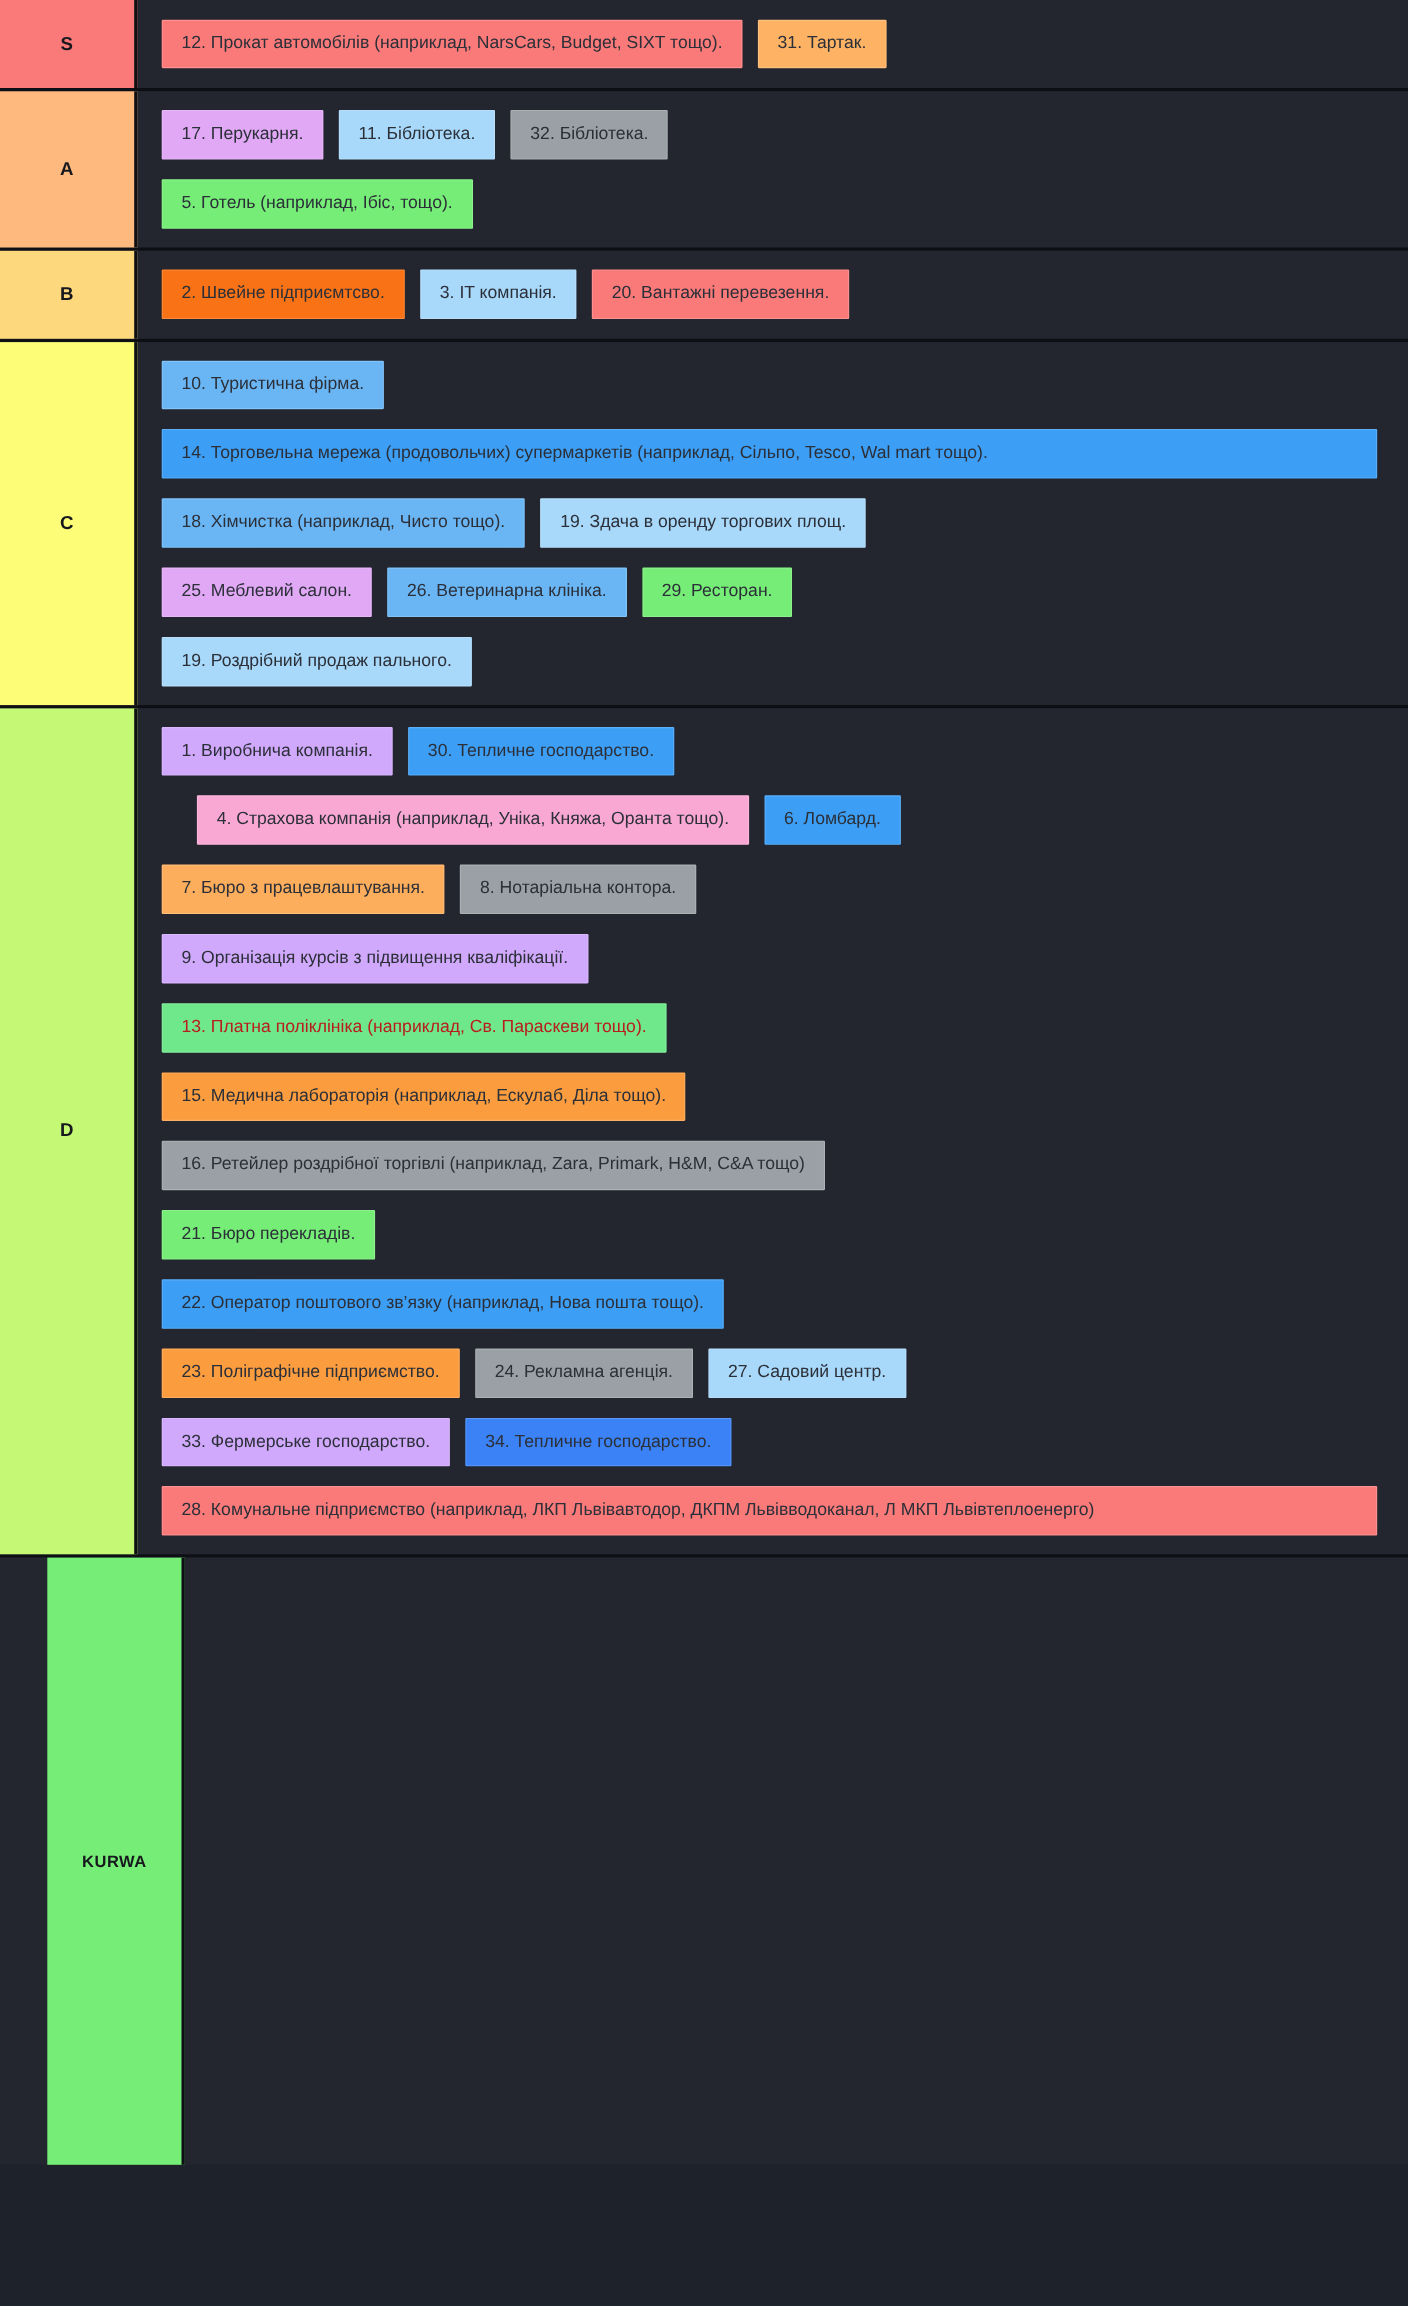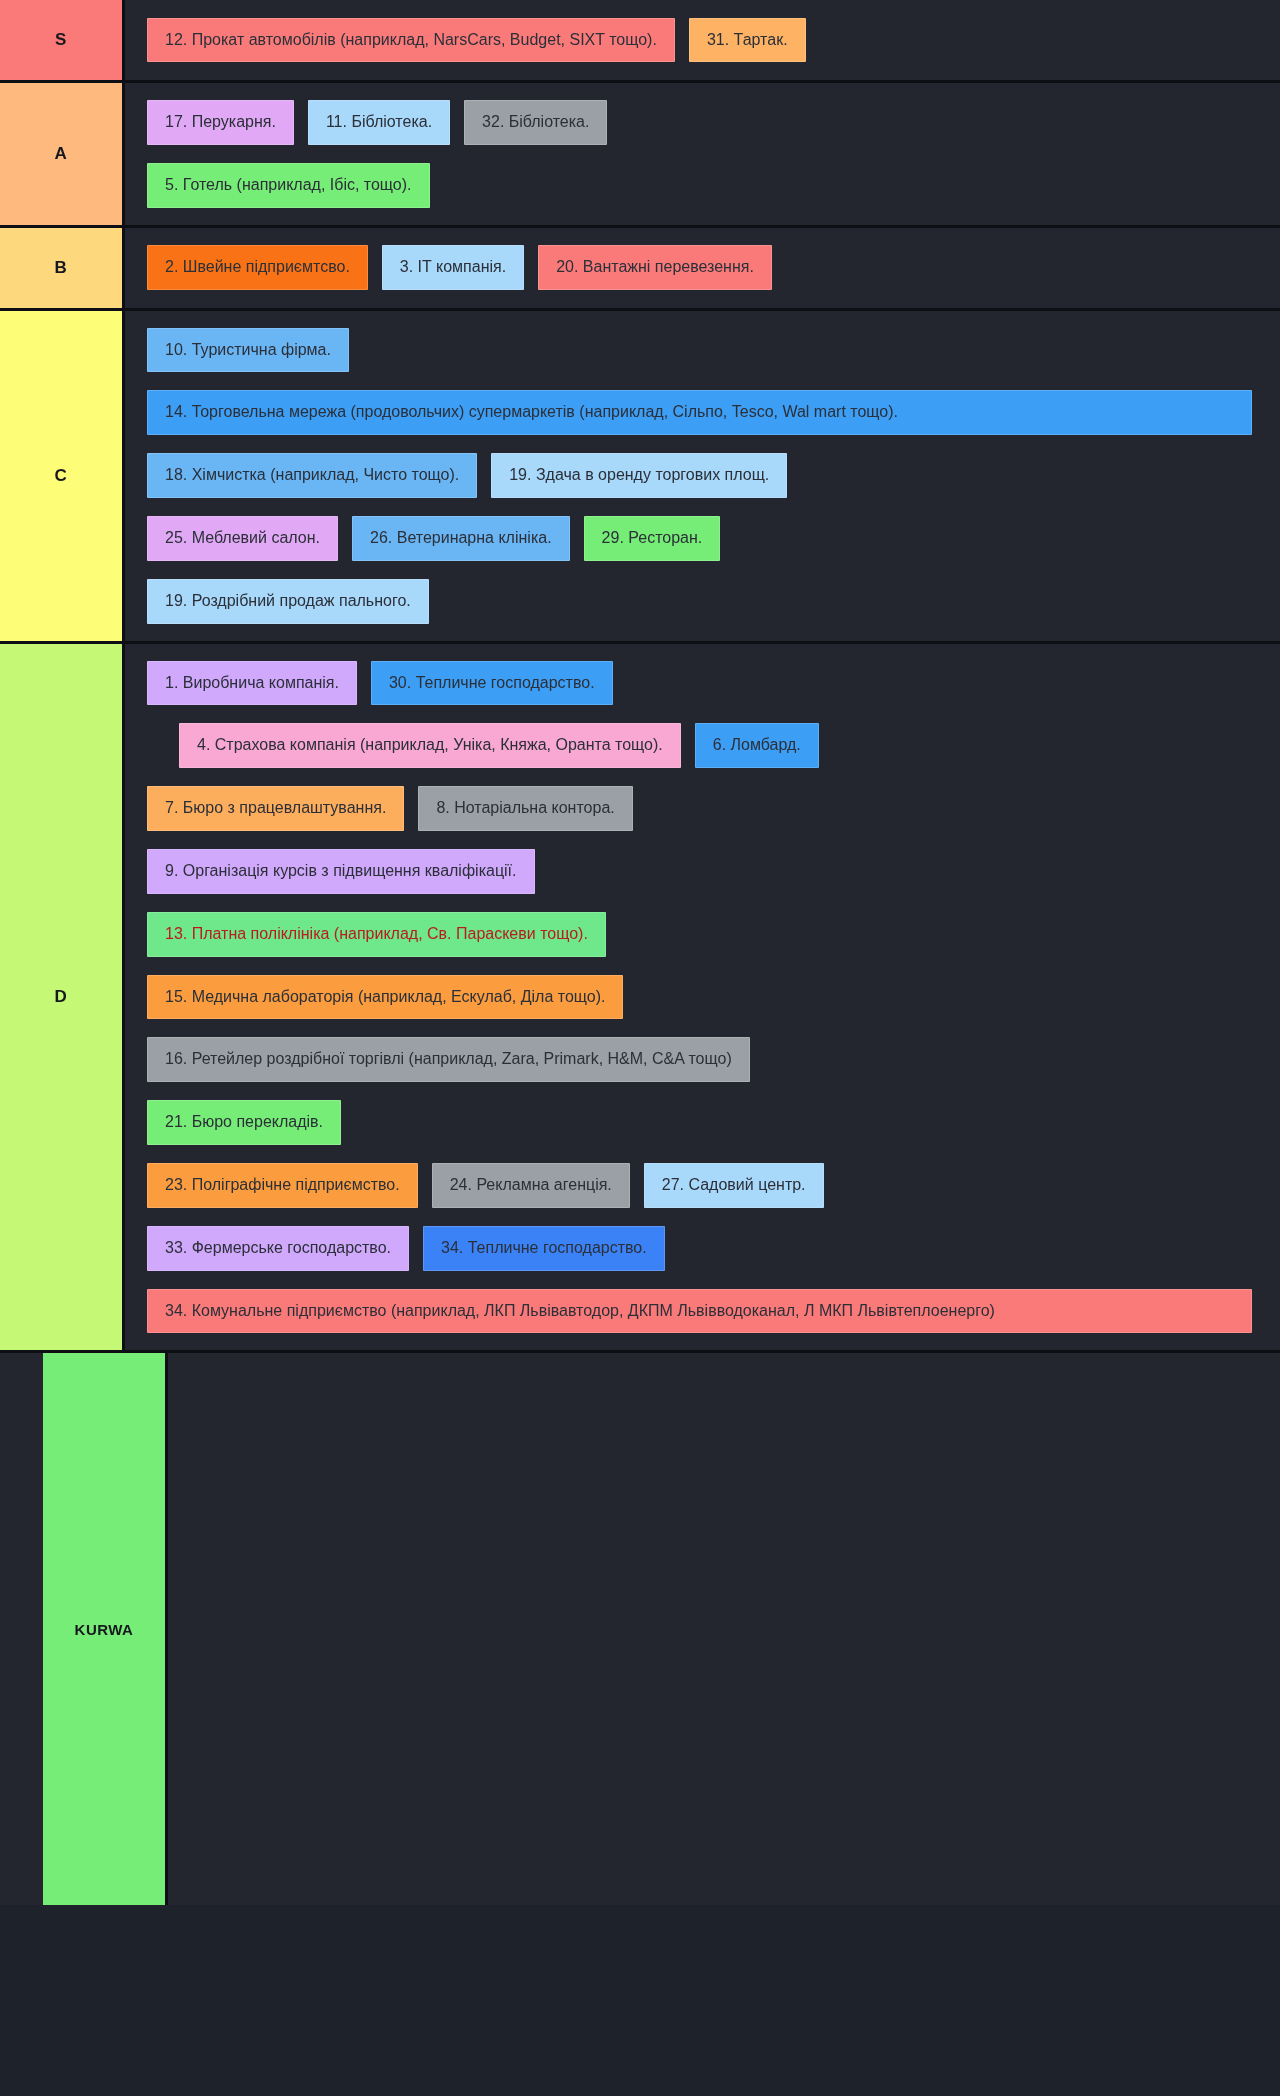--- a/index.html
+++ b/index.html
@@ -133,28 +133,29 @@
         <div class="item" style="background: rgb(208, 168, 252); color: rgb(43, 47, 56);">9. Організація курсів з підвищення кваліфікації.</div>
         <div class="break"></div>
         <div class="item" style="background: rgb(110, 232, 138); color: #b91c1c;">13. Платна поліклініка (наприклад, Св. Параскеви тощо).</div>
         <div class="break"></div>
         <div class="item" style="background: rgb(251, 157, 63); color: rgb(43, 47, 56);">15. Медична лабораторія (наприклад, Ескулаб, Діла тощо).</div>
         <div class="break"></div>
         <div class="item" style="background: rgb(154, 160, 166); color: rgb(43, 47, 56);">16. Ретейлер роздрібної торгівлі (наприклад, Zara, Primark, H&amp;M, C&amp;A тощо)</div>
         <div class="break"></div>
         <div class="item" style="background: rgb(118, 237, 118); color: rgb(43, 47, 56);">21. Бюро перекладів.</div>
         <div class="break"></div>
+        <div class="item" style="background: rgb(60, 158, 245); color: rgb(43, 47, 56);">22. Оператор поштового зв’язку (наприклад, Нова пошта тощо).</div>
         <div class="break"></div>
         <div class="item" style="background: rgb(251, 157, 63); color: rgb(43, 47, 56);">23. Поліграфічне підприємство.</div>
         <div class="item" style="background: rgb(154, 160, 166); color: rgb(43, 47, 56);">24. Рекламна агенція.</div>
         <div class="item" style="background: rgb(168, 216, 250); color: rgb(43, 47, 56);">27. Садовий центр.</div>
         <div class="break"></div>
         <div class="item" style="background: rgb(208, 168, 252); color: rgb(43, 47, 56);">33. Фермерське господарство.</div>
         <div class="item" style="background: #3b82f6; color: rgb(43, 47, 56);">34. Тепличне господарство.</div>
         <div class="break"></div>
-        <div class="item wide" style="background: rgb(250, 122, 122); color: rgb(43, 47, 56);">34. Комунальне підприємство (наприклад, ЛКП Львівавтодор, ДКПМ Львівводоканал, Л МКП Львівтеплоенерго)</div>
+        <div class="item wide" style="background: rgb(250, 122, 122); color: rgb(43, 47, 56);">28. Комунальне підприємство (наприклад, ЛКП Львівавтодор, ДКПМ Львівводоканал, Л МКП Львівтеплоенерго)</div>
       </div>
     </div>
     <div class="tier-row" style="border-bottom-color: rgb(13, 15, 20); min-height: 552px;">
       <div class="tier-label small" style="background: rgb(118, 237, 118); border-right-color: rgb(13, 15, 20);">KURWA</div>
       <div class="tier-items"></div>
     </div>
   </div>
 
 </body></html>

